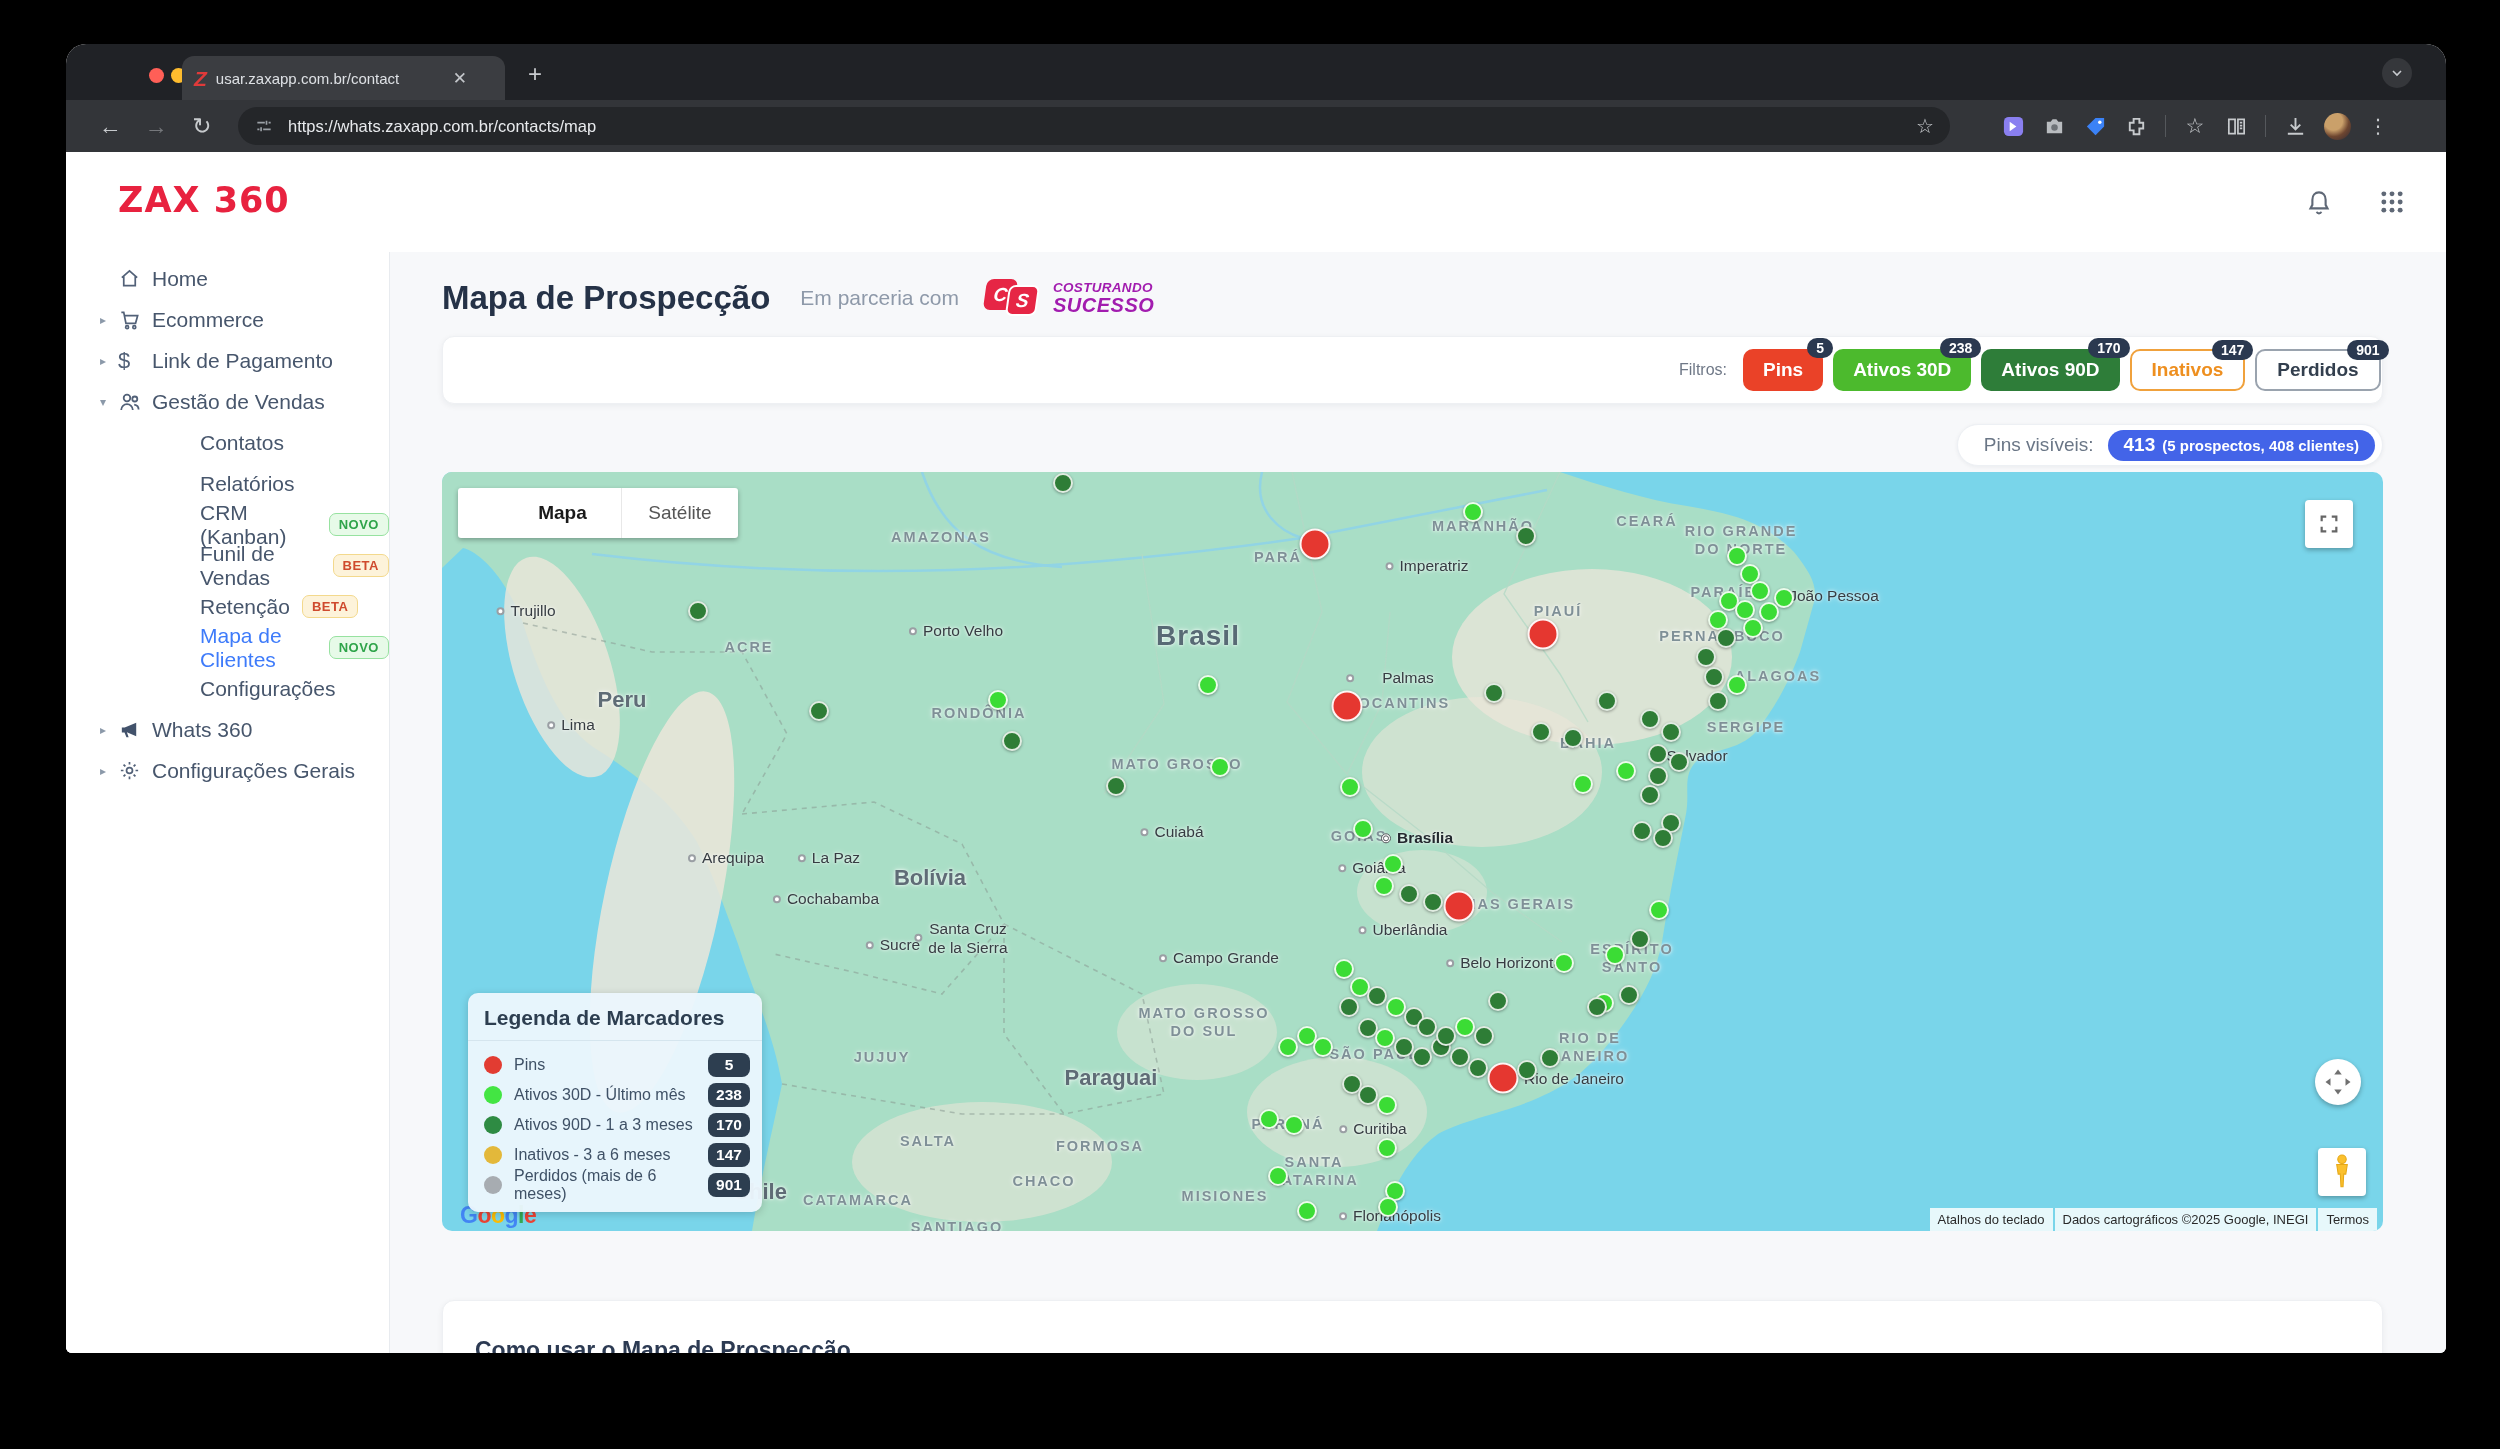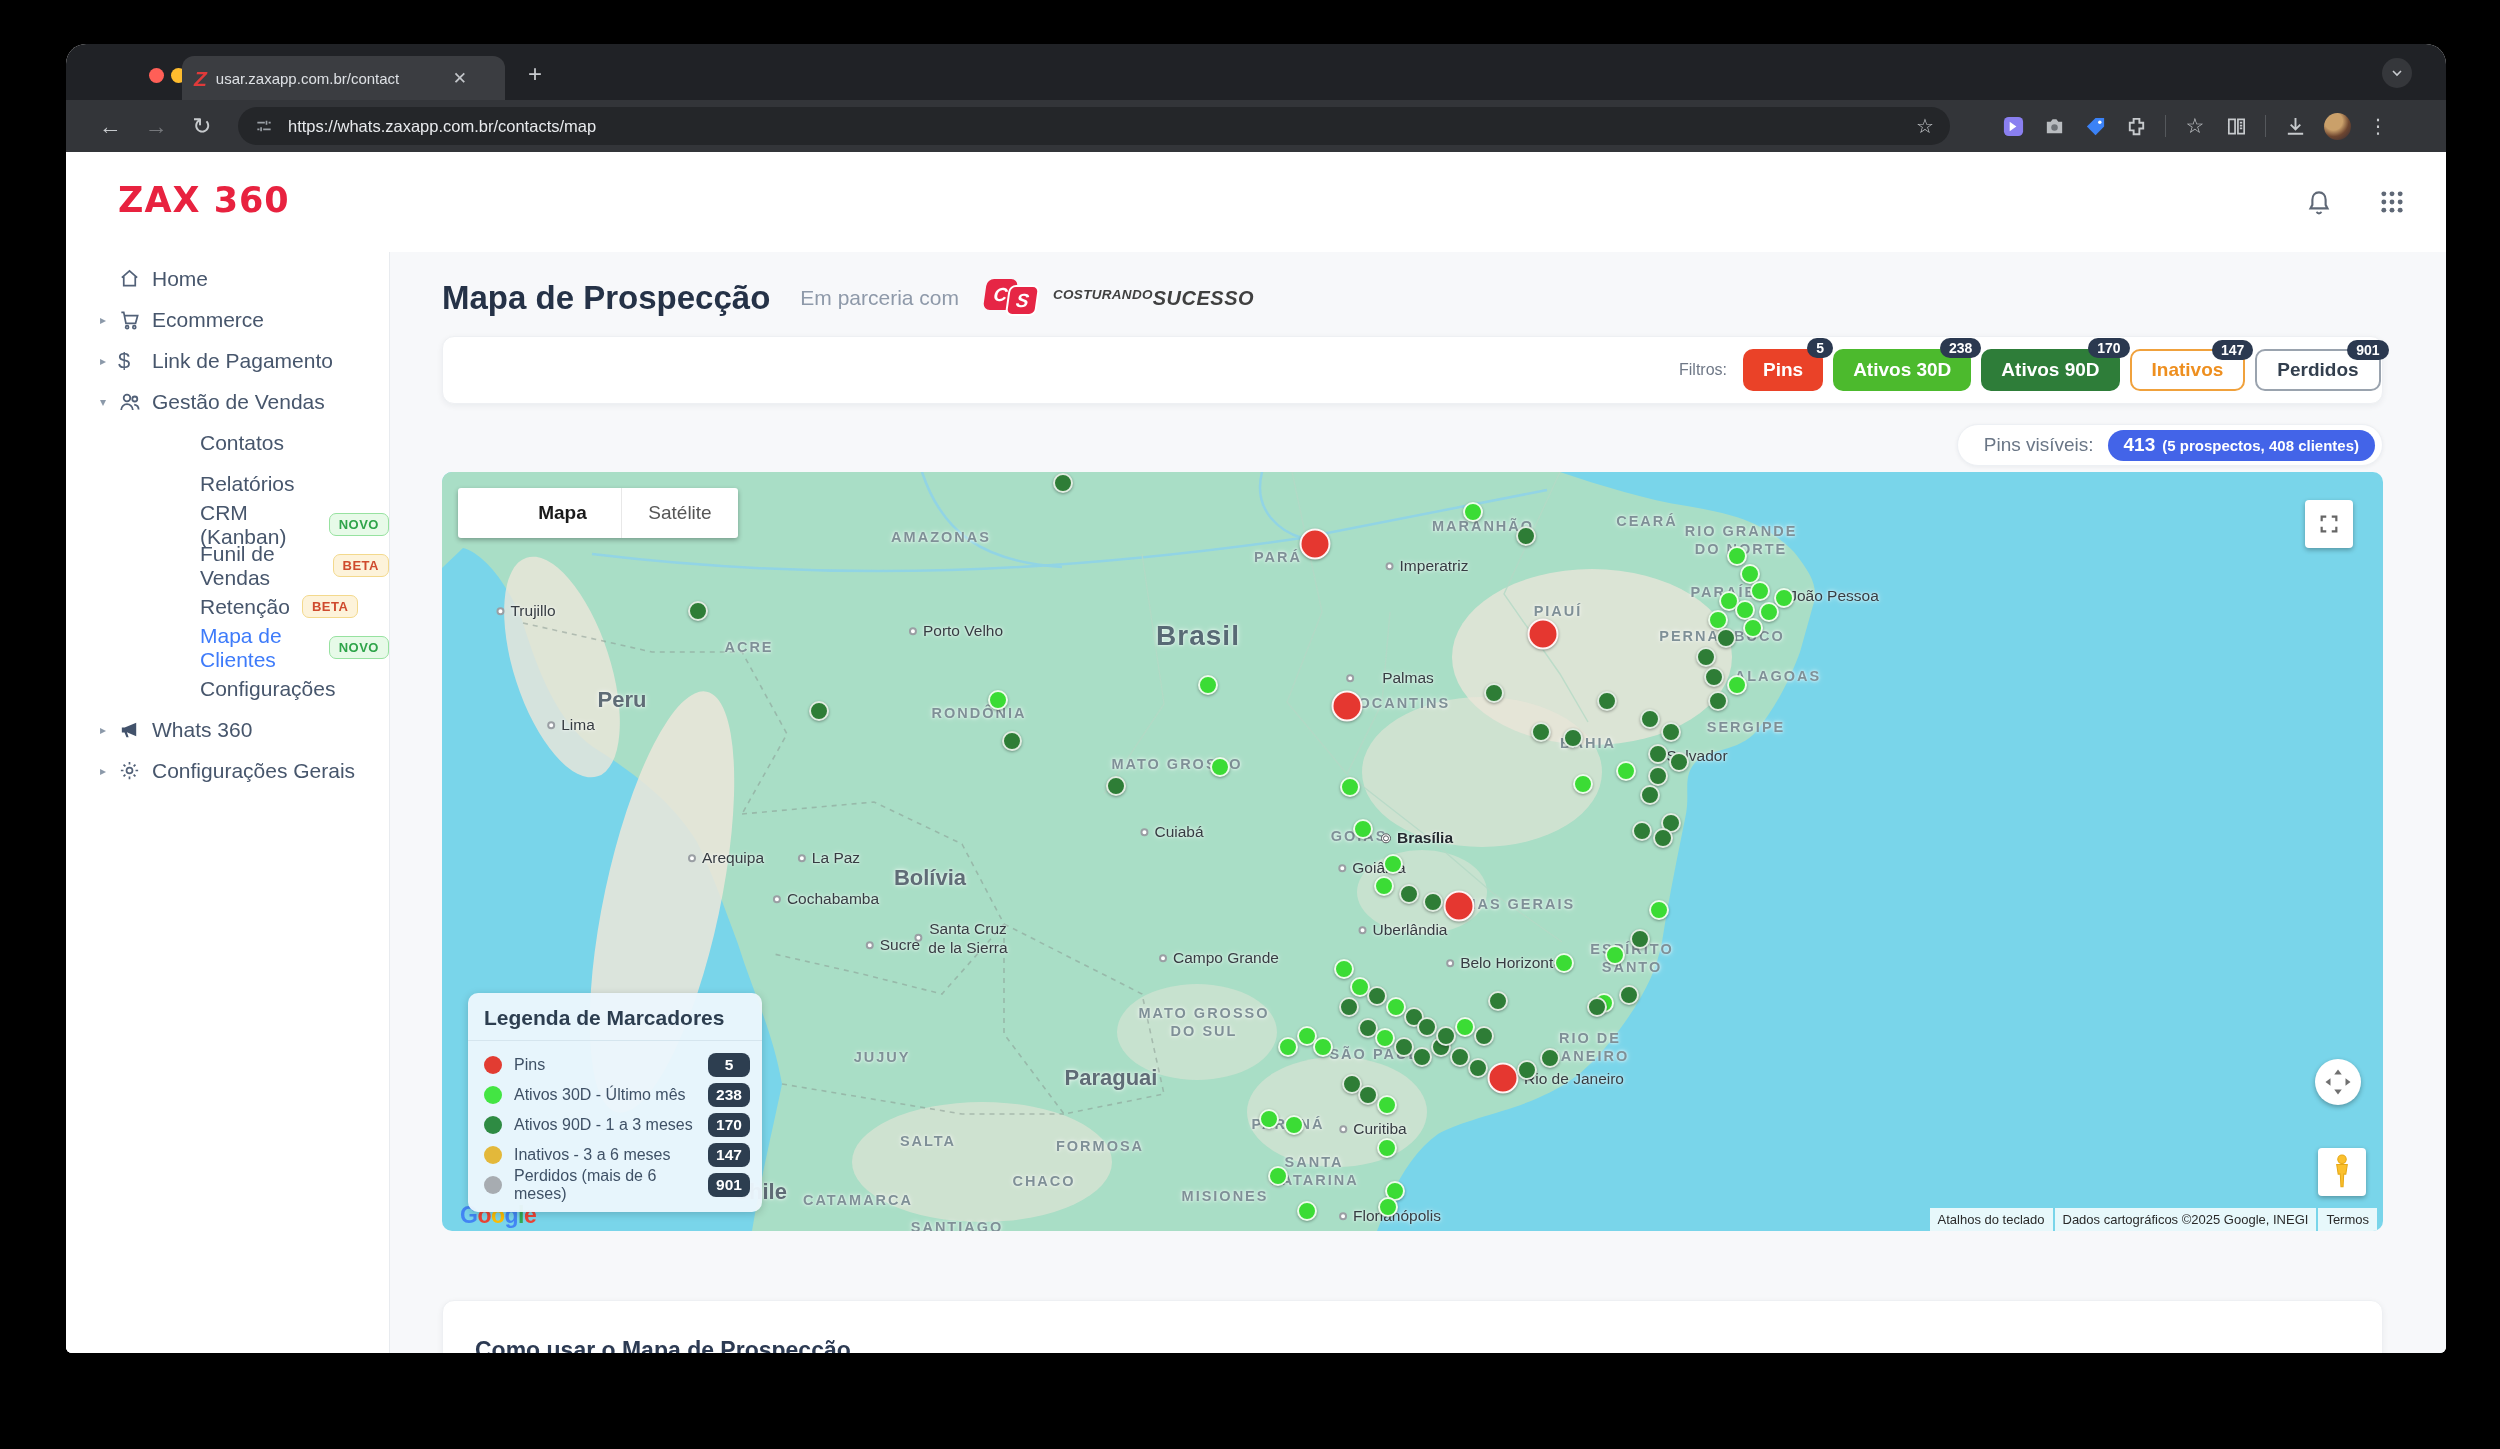--- a/index.html
+++ b/index.html
@@ -49,21 +49,21 @@
   .s-badge.beta{background:#fdf3da;border:1px solid #f3d98d;color:#cf4b2e;}
 
   .main-title{position:absolute;left:376px;top:116px;height:60px;display:flex;align-items:center;gap:26px;}
   .h1{font-size:33px;font-weight:bold;color:#253247;}
   .partner{font-size:21px;color:#8e99a9;margin-left:4px;}
   .cs-logo{display:flex;align-items:center;gap:10px;}
   .cs-sq{position:relative;width:58px;height:40px;}
   .cs-sq .sq{position:absolute;width:31px;height:31px;background:#e62645;border-radius:7px;transform:skewX(-8deg);color:#fff;font-weight:800;font-style:italic;font-size:19px;display:flex;align-items:center;justify-content:center;}
   .cs-sq .sq.c{left:0;top:1px;}
   .cs-sq .sq.s{left:22px;top:7px;border:2px solid #fff;}
-  .cs-text{display:flex;flex-direction:row;line-height:1;color:#404040;font-style:italic;font-weight:800;}
+  .cs-text{display:flex;flex-direction:column;line-height:1;color:#a21caf;font-style:italic;font-weight:800;}
   .cs-text .t1{font-size:13.5px;letter-spacing:.3px;}
   .cs-text .t2{font-size:20px;letter-spacing:.5px;}
 
   .filter-card{position:absolute;left:376px;top:184px;width:1941px;height:68px;background:#fff;border:1px solid #eef0f3;border-radius:12px;box-shadow:0 2px 6px rgba(20,30,50,.06);}
   .filter-row{position:absolute;left:1236px;top:0;height:100%;display:flex;align-items:center;gap:10px;}
   .filters-label{font-size:16px;color:#6f7887;margin-right:6px;}
   .fbtn{position:relative;height:42px;border-radius:10px;display:flex;align-items:center;padding:0 20px;font-size:19px;font-weight:bold;cursor:pointer;}
   .fbtn.red{background:#ea4228;color:#fff;}
   .fbtn.green{background:#4cba2d;color:#fff;}
   .fbtn.dgreen{background:#2e7d39;color:#fff;}

